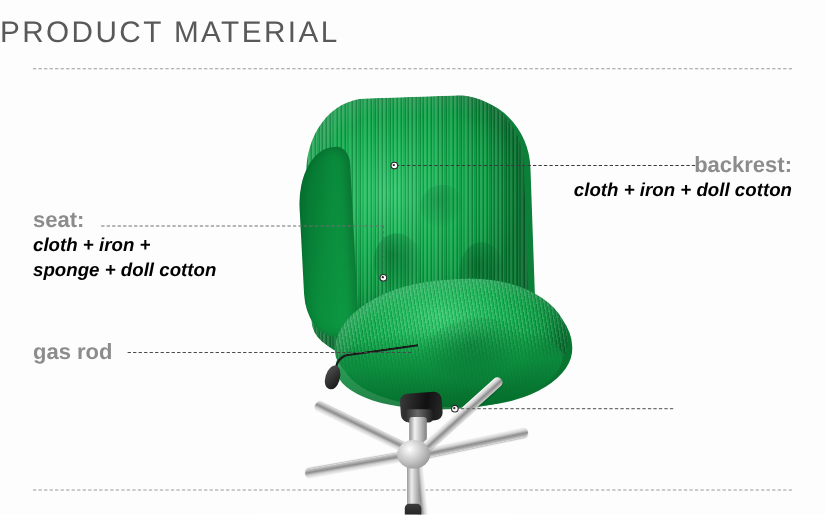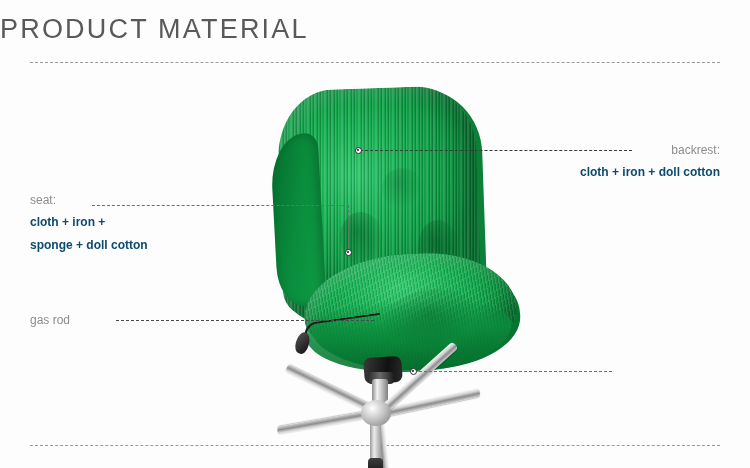--- a/index.html
+++ b/index.html
@@ -36,32 +36,33 @@
     width: 690px;
     height: 0;
     border-top: 1px dashed #9a9a9a;
   }
   .rule-top { top: 62px; }
   .rule-bottom { top: 445px; }
 
   
   .callout { position: absolute; }
   .callout .lead {
-    font-size: 12px;
-    font-weight: 400;
+    font-size: 20px;
+    font-weight: 700;
     color: #8c8c8c;
     line-height: 21px;
     white-space: nowrap;
   }
   .callout .val {
-    font-size: 12px;
+    font-size: 17px;
     font-weight: bold;
-    color: #0c4a6e;
+    color: #000000;
     line-height: 23px;
     white-space: nowrap;
+    font-style: italic;
   }
   .align-right { text-align: right; }
   .align-left  { text-align: left;  }
 
   
   #co-backrest   { left: 498px; top: 140px; width: 222px; }
   #co-seat       { left: 30px;  top: 190px; width: 200px; }
   #co-gasrod     { left: 30px;  top: 310px; width: 120px; }
   #co-chairlegs  { left: 520px; top: 357px; width: 200px; }
 

